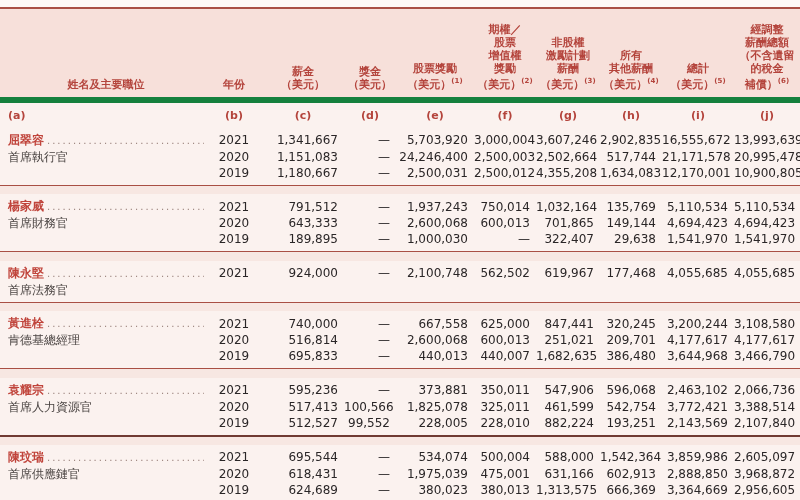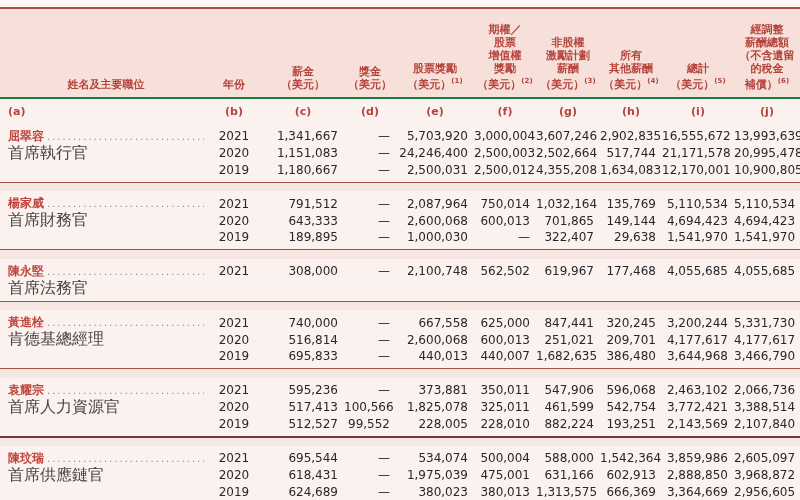--- a/index.html
+++ b/index.html
@@ -5,21 +5,21 @@
   * { margin:0; padding:0; box-sizing:border-box; }
   html,body { width:800px; height:500px; }
   body { font-family:"DejaVu Sans","Liberation Sans",sans-serif; background:#ffffff; }
   .page { width:800px; height:500px; background:#f7e7e2; overflow:hidden; }
   .topstrip { height:9px; background:#fdf8f6; border-bottom:2px solid #a94f44; }
   table { width:800px; border-collapse:collapse; table-layout:fixed; }
 
   thead { background:#f7e0da; }
   thead th {
     vertical-align:bottom; text-align:center; font-size:11px; font-weight:bold;
-    color:#b4443c; padding:14px 2px 6px 2px; border-bottom:2px solid #15803d;
+    color:#b4443c; padding:14px 2px 6px 2px; border-bottom:6px solid #15803d;
     line-height:13px;
   }
   thead th.col-name { text-align:center; padding-left:8px; }
   thead th sup { font-size:7px; }
 
   tbody { background:#fbf2ef; }
   tbody.gap { background:#f7e7e2; }
   tbody.gap td { height:9px; padding:0; border:0; }
 
   td { font-size:12px; line-height:16px; color:#2a2627; text-align:right;
@@ -32,21 +32,21 @@
   tbody.letters td.c-name { text-align:left; padding-left:8px; }
 
   tbody.section tr:first-child td { padding-top:4px; }
   tbody.section tr:last-child td { padding-bottom:4px; border-bottom:1.5px solid #a94f44; }
   tbody.section.thick tr:last-child td { border-bottom:2.5px solid #703a33; }
 
   .name-wrap { display:flex; align-items:baseline; }
   .exec-name { color:#c0443b; font-weight:bold; font-size:12px; flex:0 0 auto; }
   .dot-leader { flex:1 1 auto; overflow:hidden; white-space:nowrap;
        color:#9b837d; font-size:10px; letter-spacing:2px; margin-left:3px; }
-  .exec-title { color:#4a4442; font-size:16px;font-family:Liberation Serif, serif; }
+  .exec-title { color:#4a4442; font-size:12px;font-family:Liberation Serif, serif; }
 </style>
 </head>
 <body>
 
 <div class="page">
   <div class="topstrip"></div>
   <table>
     <colgroup>
         <col style="width: 206px;">
         <col style="width: 56px;">
@@ -176,21 +176,21 @@
         <tr>
           <td class="c-name">
             <div class="name-wrap">
               <span class="exec-name">楊家威</span>
               <span class="dot-leader">..........................................................................................</span>
             </div>
           </td>
           <td class="c-year">2021</td>
           <td>791,512</td>
           <td>—</td>
-          <td>2,087,964</td>
+          <td>1,937,243</td>
           <td>750,014</td>
           <td>1,032,164</td>
           <td>135,769</td>
           <td>5,110,534</td>
           <td>5,110,534</td>
         </tr>
         <tr>
           <td class="c-name"><span class="exec-title">首席財務官</span></td>
           <td class="c-year">2020</td>
           <td>643,333</td>
@@ -222,21 +222,21 @@
       </tbody>
       <tbody class="section">
         <tr>
           <td class="c-name">
             <div class="name-wrap">
               <span class="exec-name">陳永堅</span>
               <span class="dot-leader">..........................................................................................</span>
             </div>
           </td>
           <td class="c-year">2021</td>
-          <td>308,000</td>
+          <td>924,000</td>
           <td>—</td>
           <td>2,100,748</td>
           <td>562,502</td>
           <td>619,967</td>
           <td>177,468</td>
           <td>4,055,685</td>
           <td>4,055,685</td>
         </tr>
         <tr>
           <td class="c-name"><span class="exec-title">首席法務官</span></td>
@@ -265,21 +265,21 @@
             </div>
           </td>
           <td class="c-year">2021</td>
           <td>740,000</td>
           <td>—</td>
           <td>667,558</td>
           <td>625,000</td>
           <td>847,441</td>
           <td>320,245</td>
           <td>3,200,244</td>
-          <td>5,331,730</td>
+          <td>3,108,580</td>
         </tr>
         <tr>
           <td class="c-name"><span class="exec-title">肯德基總經理</span></td>
           <td class="c-year">2020</td>
           <td>516,814</td>
           <td>—</td>
           <td>2,600,068</td>
           <td>600,013</td>
           <td>251,021</td>
           <td>209,701</td>

